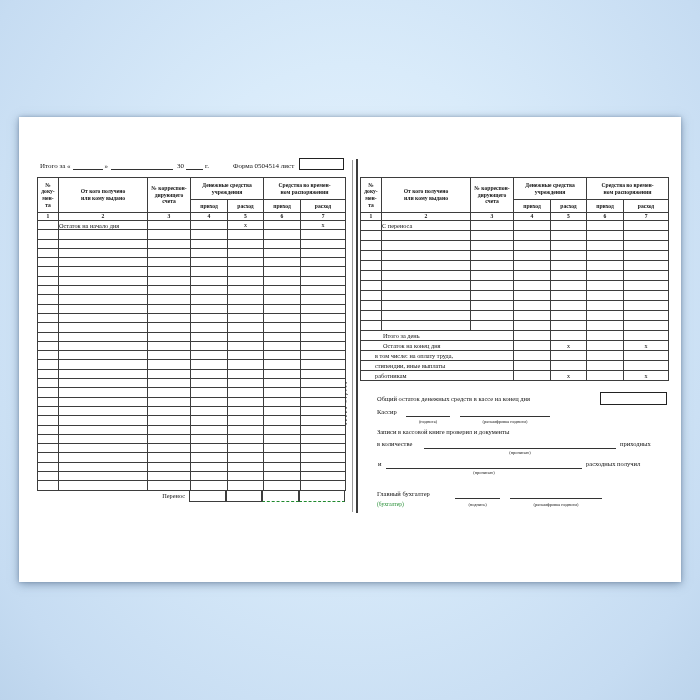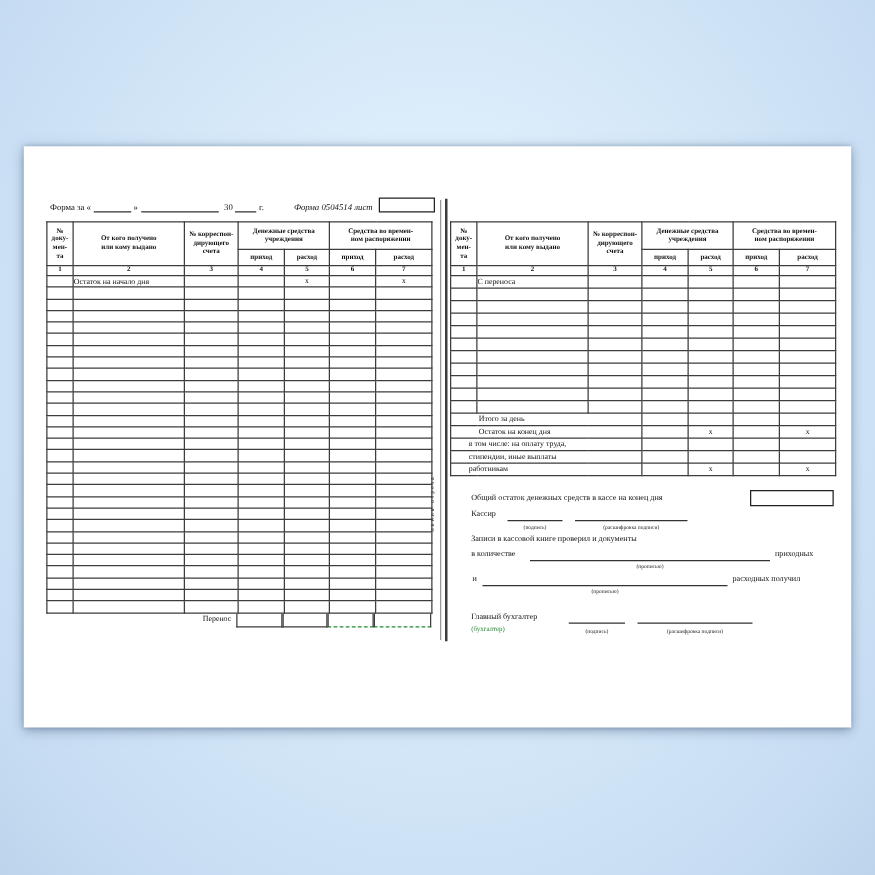--- a/index.html
+++ b/index.html
@@ -14,21 +14,21 @@
     background:#ffffff;
     box-shadow: 0 2px 9px rgba(70,95,125,.55), 0 0 3px rgba(70,95,125,.35);
   }
 
   
   .kassa-line { position:absolute; left:21px; top:40px; height:13px;
     font-size:7px; display:flex; align-items:flex-end; white-space:nowrap; }
   .blank { display:inline-block; border-bottom:1px solid #333; height:9px; }
   .b1 { width:30px; margin:0 2px; } .b2 { width:62px; margin-left:3px; }
   .b3 { width:17px; margin:0 2px; }
-  .form-lbl { margin-left:24px;font-style:italic; }
+  .form-lbl { margin-left:24px; }
   .form-box { width:45px; height:12px; border:1.5px solid #222; margin-left:5px; background:#fff; }
 
   
   .tbl-wrap { position:absolute; top:60px; }
   .tbl-wrap.left  { left:18px;  width:308px; }
   .tbl-wrap.right { left:341px; width:308px; }
   table.cash { border-collapse:collapse; table-layout:fixed; width:308px; }
   table.cash th, table.cash td { border:1px solid #3d3d3d; padding:0; overflow:hidden; }
   table.cash thead th {
     font-size:5.6px; font-weight:bold; text-align:center; vertical-align:middle;
@@ -89,21 +89,21 @@
   .f-sign3 { left:90px;  top:113px; width:55px; }
   .f-sign4 { left:146px; top:113px; width:100px; }
 </style>
 </head>
 <body>
 
 <div class="scene">
   <div class="paper">
 
     <div class="kassa-line">
-      <span>Форма за «</span>
+      <span>Итого за «</span>
         <span class="blank b1"></span>
         <span>»</span>
         <span class="blank b2"></span>
         <span style="margin-left:4px">30</span>
         <span class="blank b3"></span>
         <span>г.</span>
       <span class="form-lbl">Форма 0504514 лист</span>
       <span class="form-box"></span>
     </div>
 

